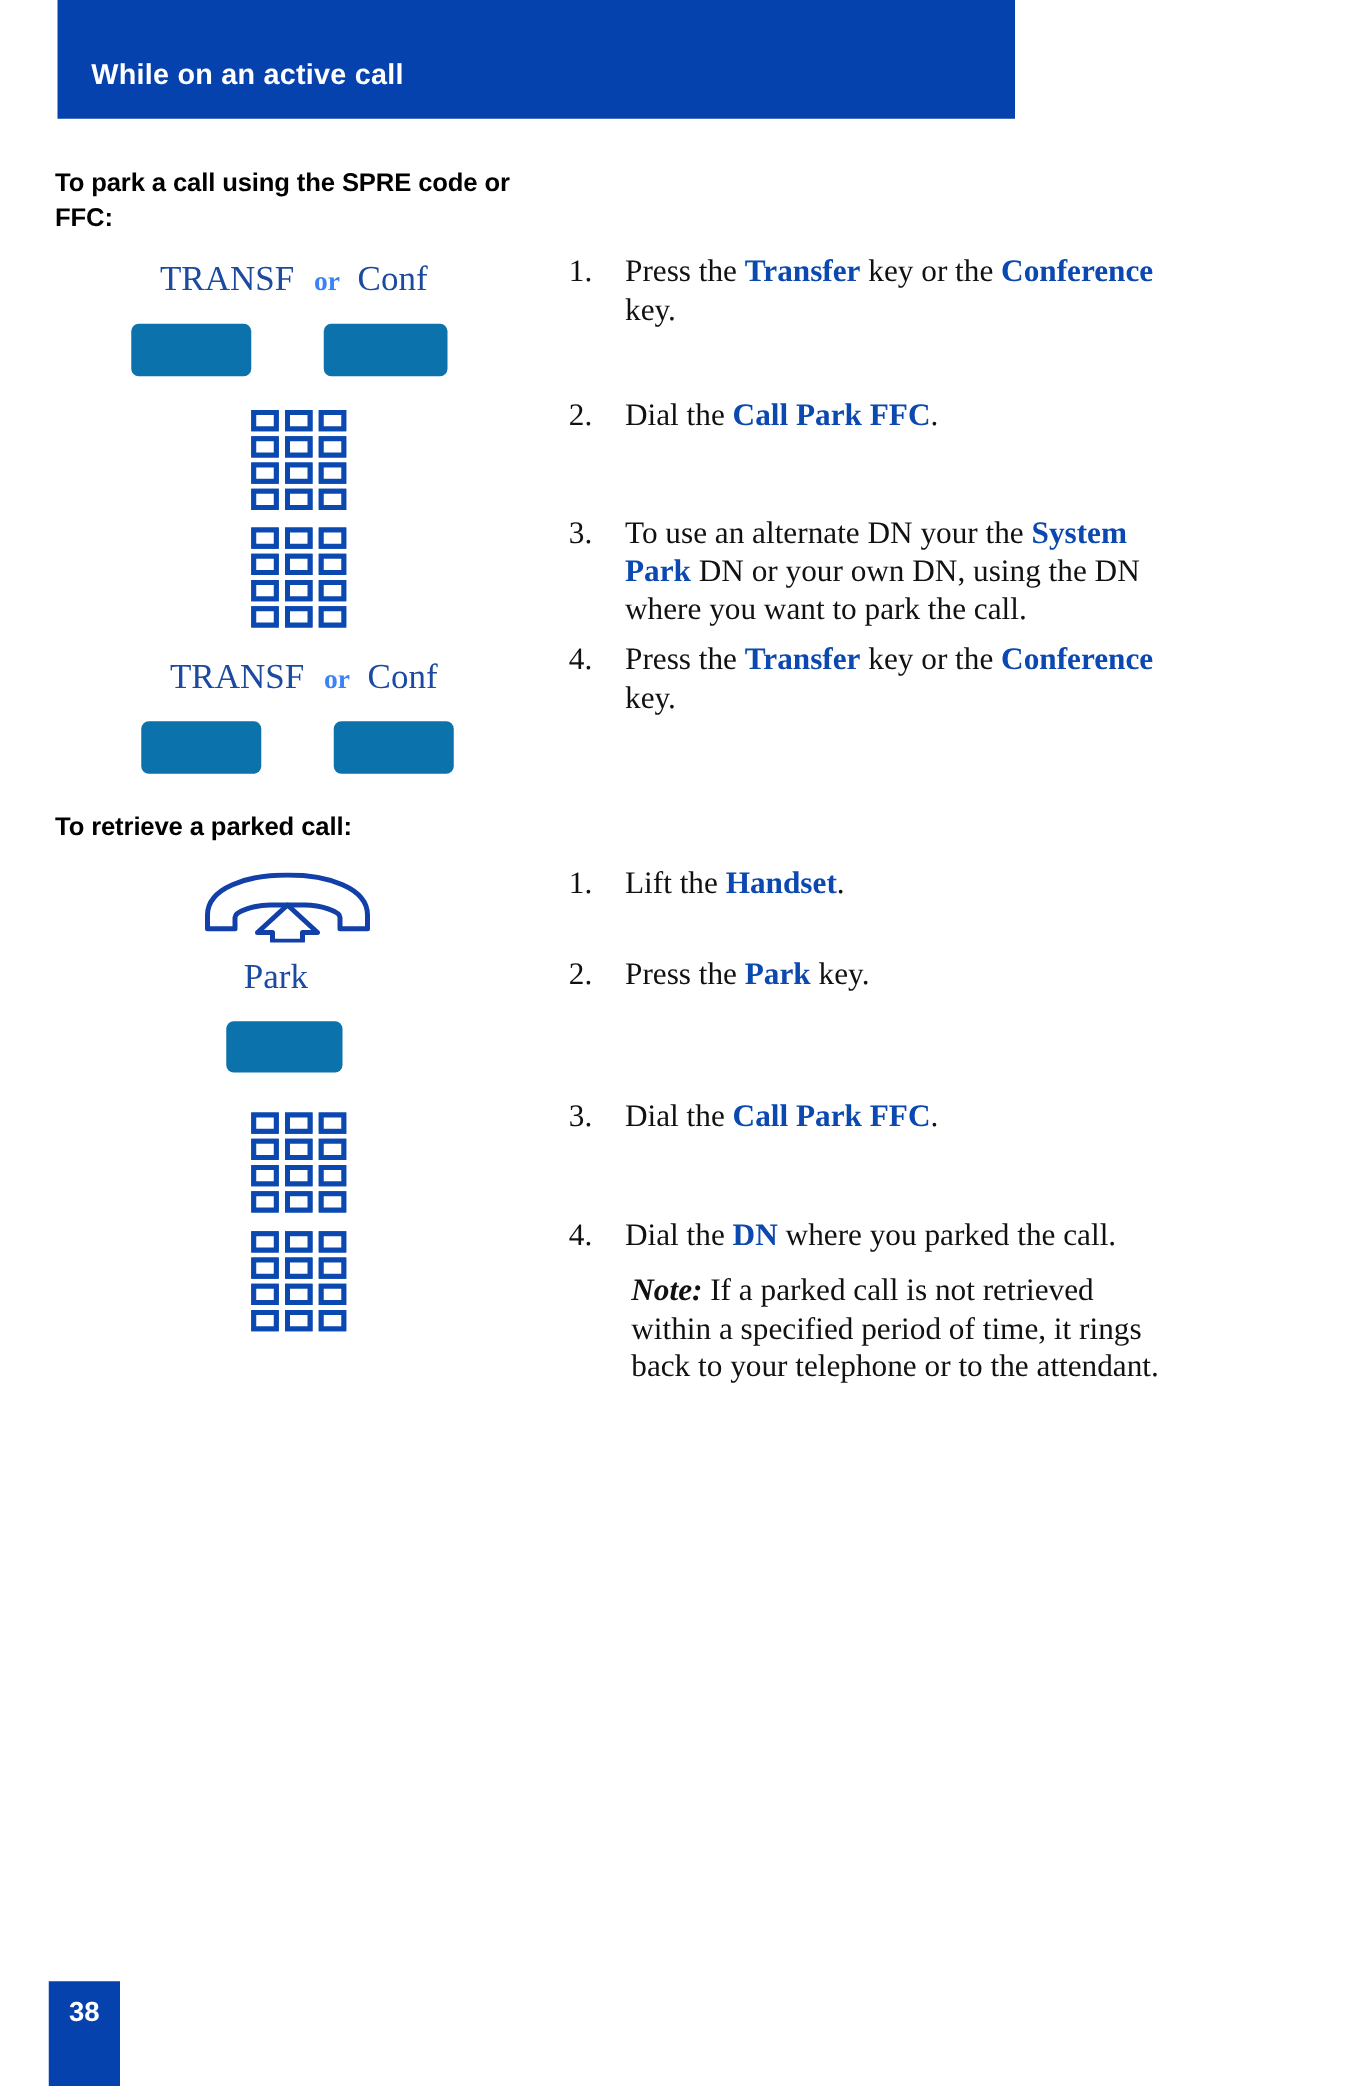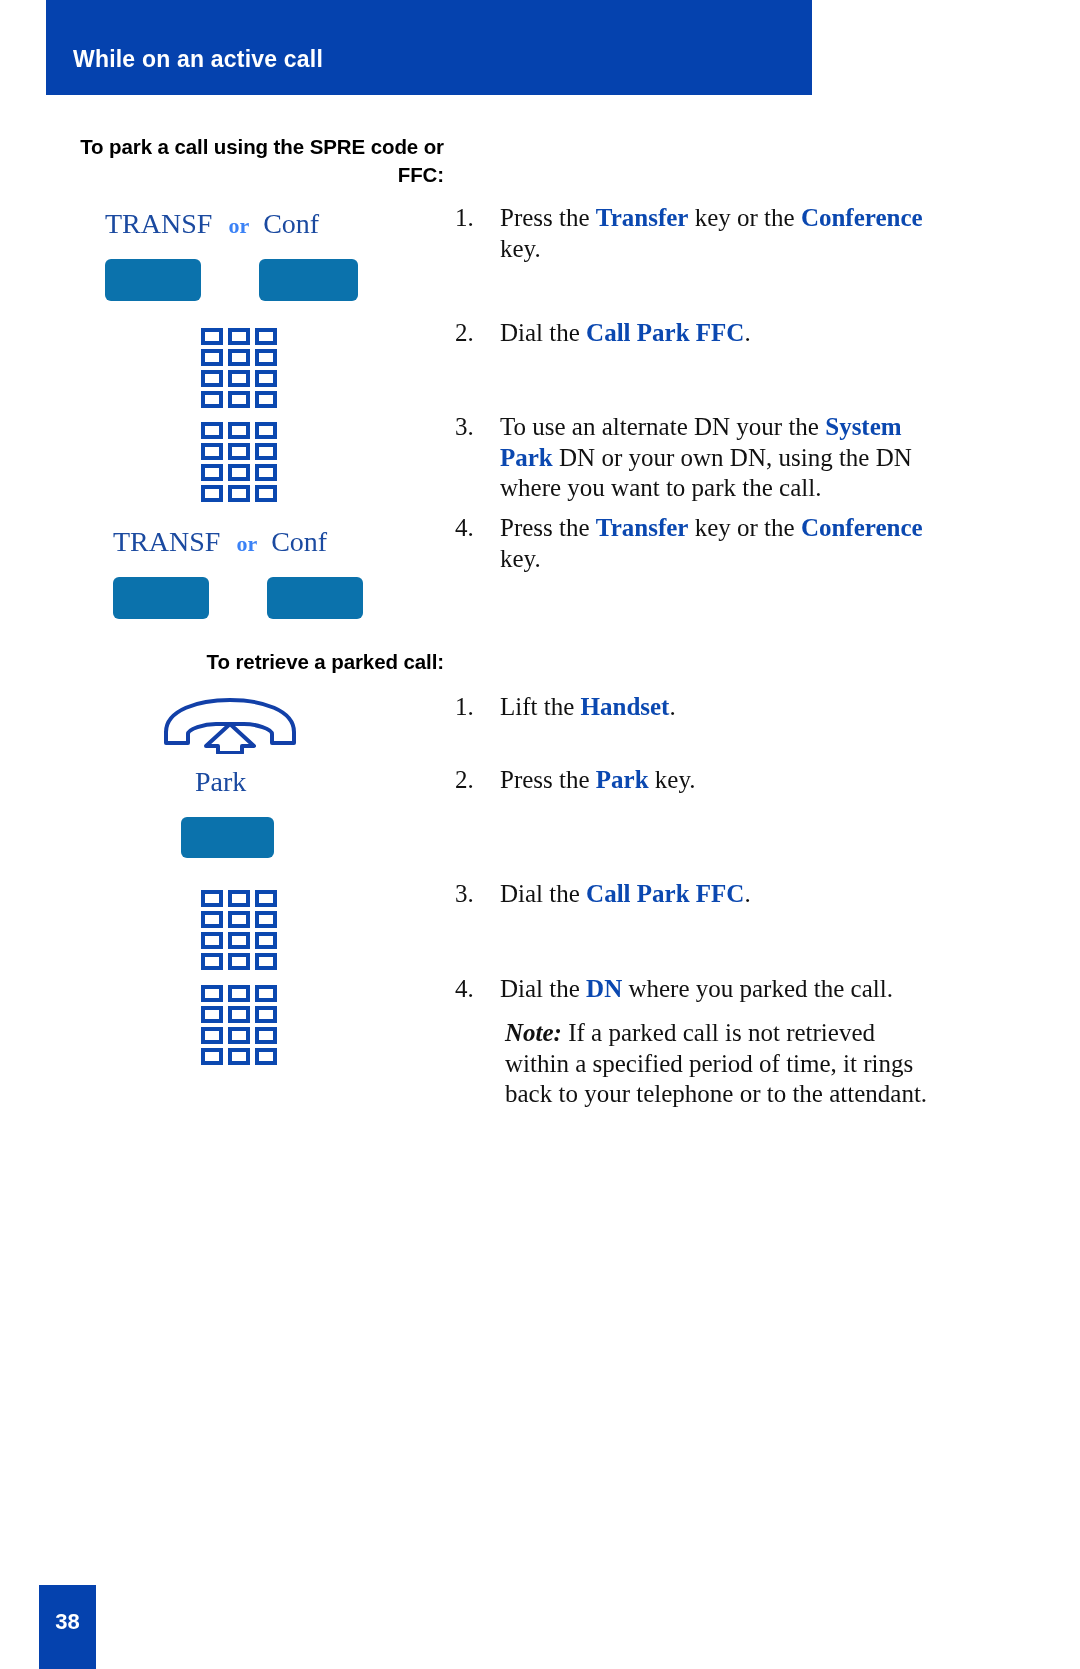--- a/index.html
+++ b/index.html
@@ -39,38 +39,38 @@
   .section-heading {
     position: absolute;
     font-family: "Liberation Sans", sans-serif;
     font-weight: bold;
     font-size: 20.5px;
     color: #000000;
     line-height: 1.35;
     letter-spacing: -0.1px;
     left: 44px;
     width: 400px;
-    text-align: right;
   }
   #heading-park { top: 133px; }
   #heading-retrieve { top: 648px; }
 
   
   .illus-col {
     position: absolute;
     left: 0;
     top: 0;
     width: 450px;
     height: 1669px;
   }
 
   .keylabel-row {
     position: absolute;
     display: flex;
     align-items: baseline;
+    justify-content: center;
   }
   .keylabel {
     color: #1b4aa0;
     font-family: "Liberation Serif", serif;
     font-size: 28px;
     line-height: 1;
   }
   .or-word {
     font-family: "Liberation Serif", serif;
     font-weight: bold;
@@ -155,21 +155,21 @@
     width: 57px;
     height: 84px;
     background: #0542ae;
     color: #ffffff;
     font-family: "Liberation Sans", sans-serif;
     font-weight: bold;
     font-size: 22px;
     display: flex;
     align-items: flex-start;
     justify-content: center;
-    padding-top: 24px;
+    padding-top: 12px;
     box-sizing: border-box;
   }
 </style>
 </head>
 <body>
 
 <div class="header-banner">
   <div class="header-title">While on an active call</div>
 </div>
 

